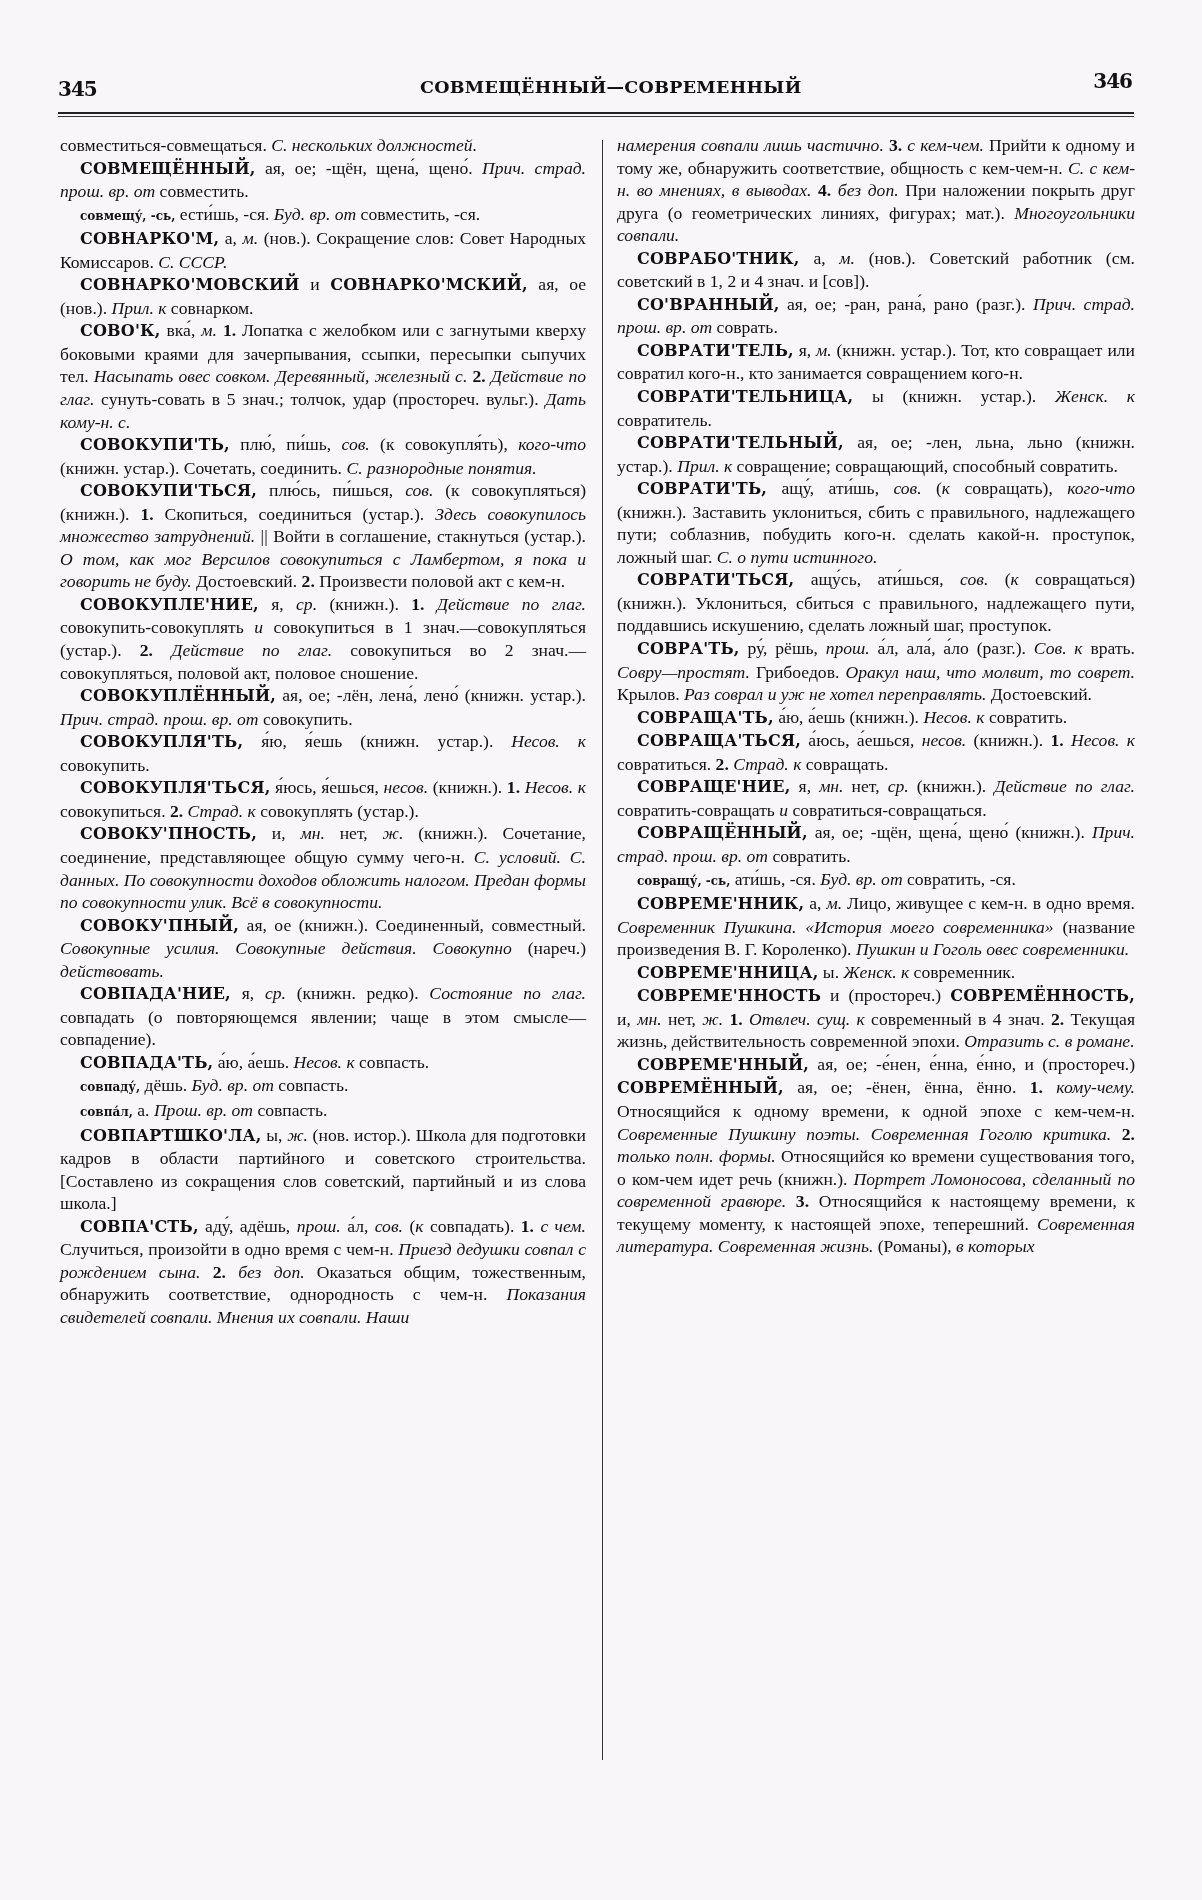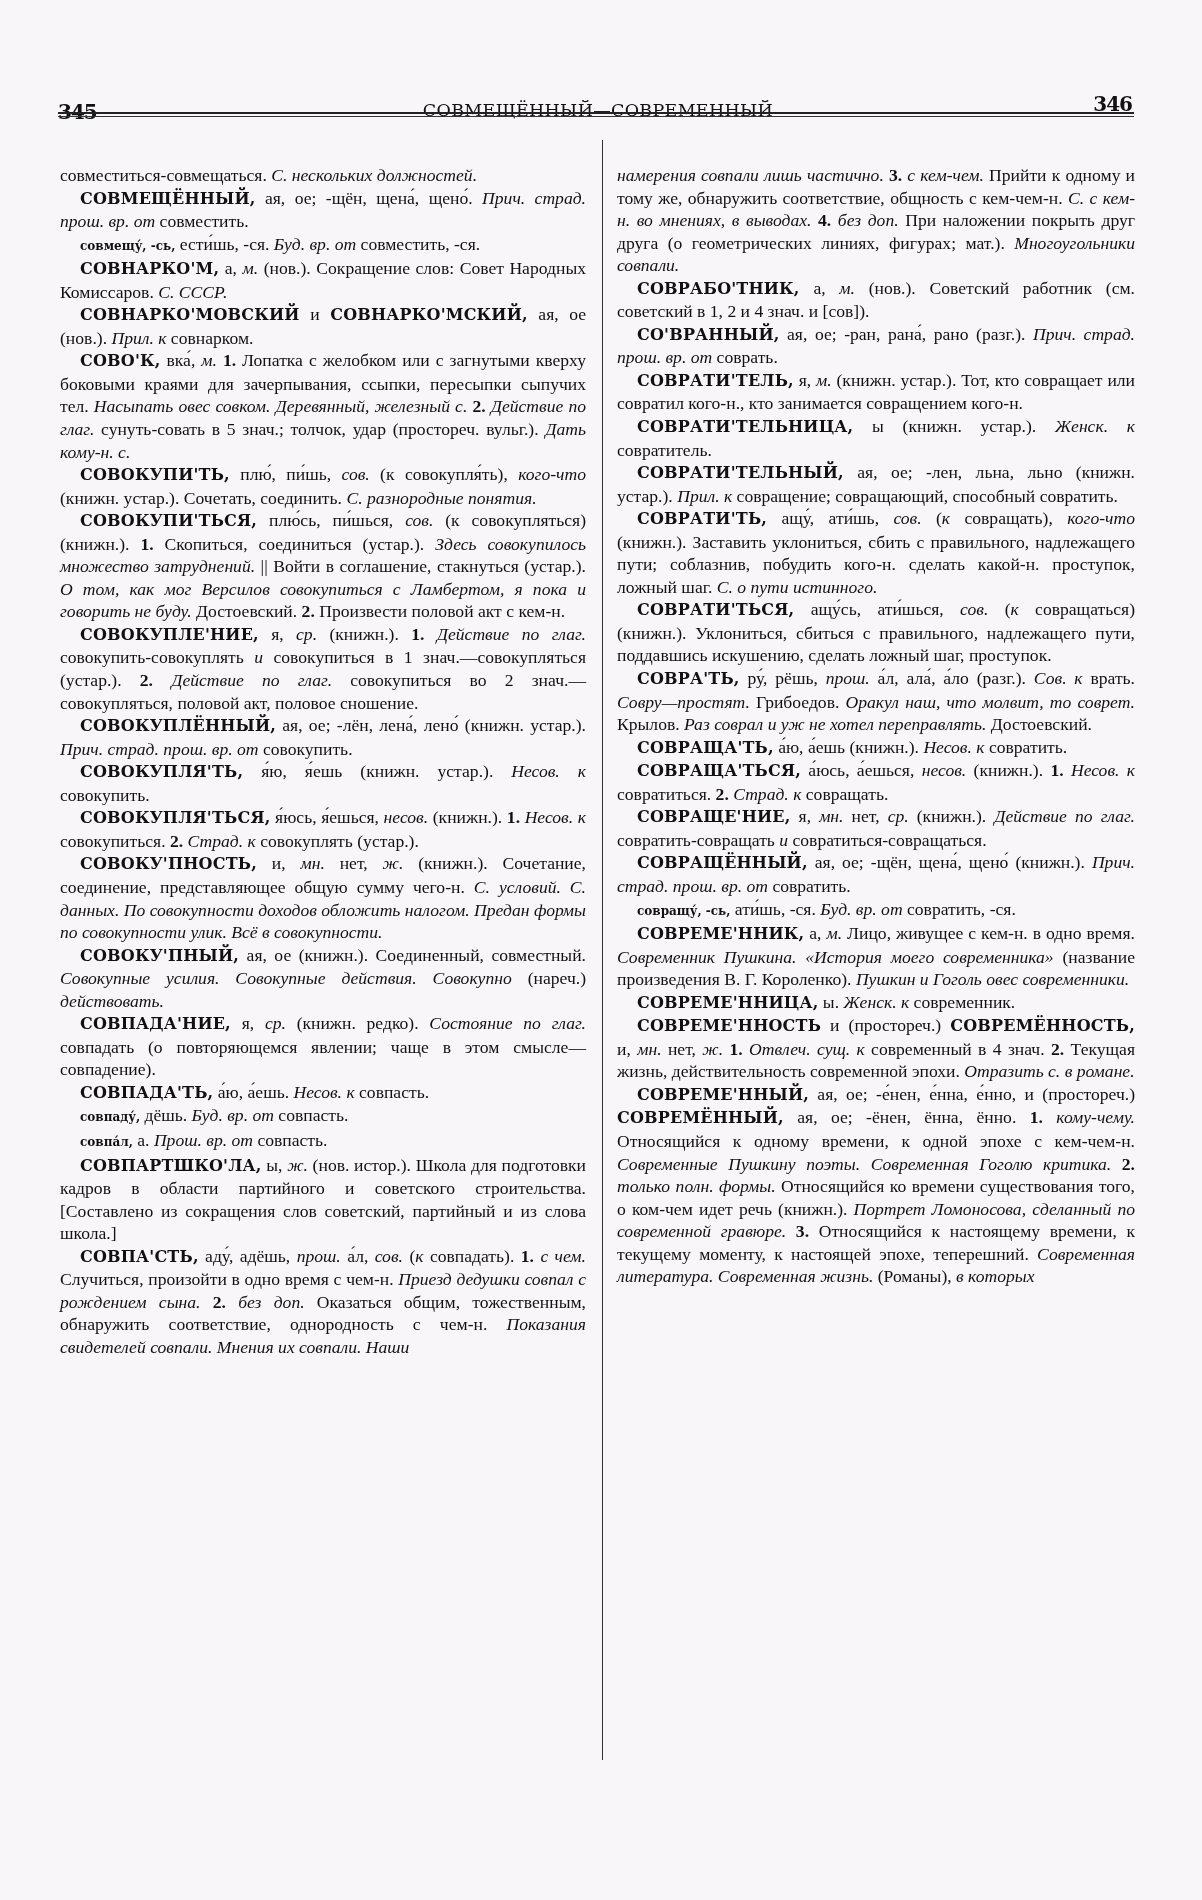--- a/index.html
+++ b/index.html
@@ -5,41 +5,41 @@
   html, body { margin: 0; padding: 0; }
   body {
     width: 1202px; height: 1900px;
     background: #f8f6f9;
     color: #111;
     font-family: "Liberation Serif", "DejaVu Serif", serif;
     position: relative;
     overflow: hidden;
   }
   .page-header {
-    position: absolute; left: 58px; top: 94px; width: 1076px; height: 32px;
+    position: absolute; left: 58px; top: 71px; width: 1076px; height: 32px;
   }
   .page-num {
     position: absolute; top: 0; font-weight: bold; font-size: 20px;
     font-family: "DejaVu Serif", serif; letter-spacing: -1px;
   }
   .page-num.left { left: 0; top: 6px; }
   .page-num.right { right: 2px; top: -2px; }
   .running-head {
-    position: absolute; left: 362px; top: 6px; width: 356px; text-align: center;
-    font-family: "DejaVu Serif", serif; font-weight: normal; font-size: 17.5px;
+    position: absolute; left: 362px; top: 6px; width: 356px; text-align: right;
+    font-family: "DejaVu Serif", serif; font-weight: bold; font-size: 17.5px;
     letter-spacing: 0.3px; white-space: nowrap;
   }
   .header-rule {
     position: absolute; left: 58px; top: 112px; width: 1076px; height: 5px;
     border-top: 2px solid #222; border-bottom: 1px solid #333; box-sizing: border-box;
   }
   .column {
     position: absolute; top: 134px;
     font-size: 17.6px; line-height: 22.55px;
-    text-align: justify; hyphens: manual; margin-top: 30px;
+    text-align: justify; hyphens: manual;
   }
   .col-left { left: 60px; width: 526px; }
   .col-right { left: 617px; width: 518px; }
   .divider {
     position: absolute; left: 602px; top: 140px; width: 0; height: 1620px;
     border-left: 1px solid #333;
   }
   .entry { margin: 0; text-indent: 20px; }
   .entry.cont { text-indent: 0; }
   .hw { font-weight: bold; font-family: "DejaVu Serif", serif; font-size: 16px; letter-spacing: 0.2px; }

